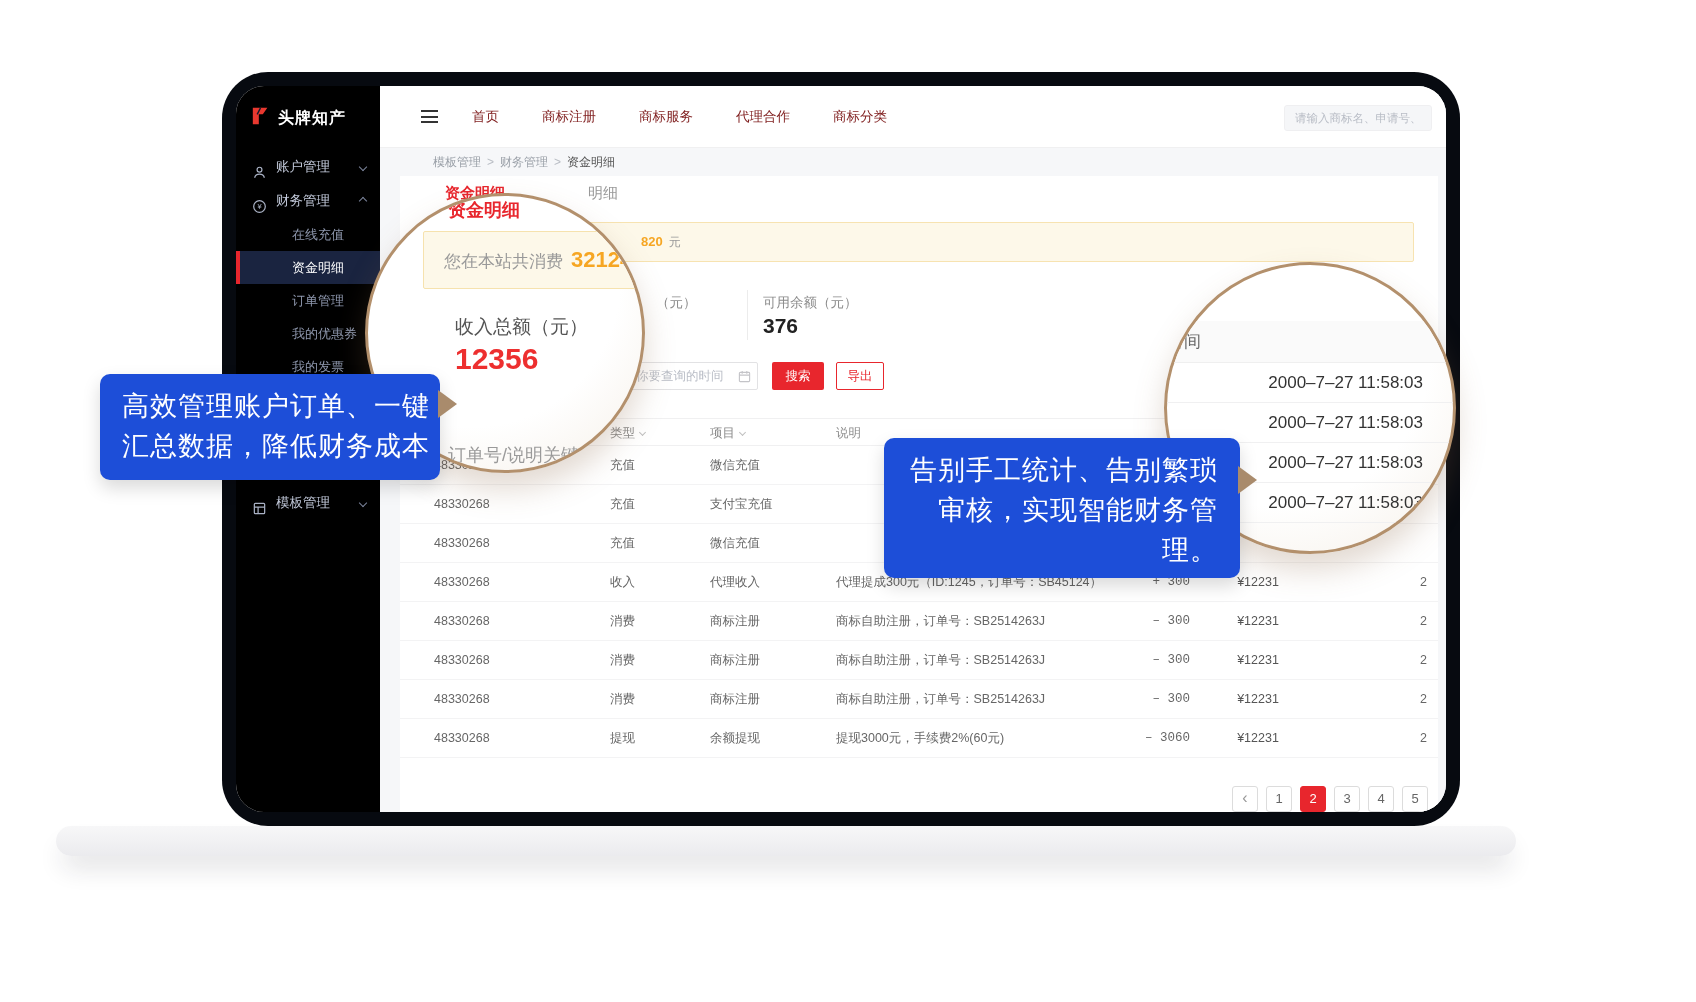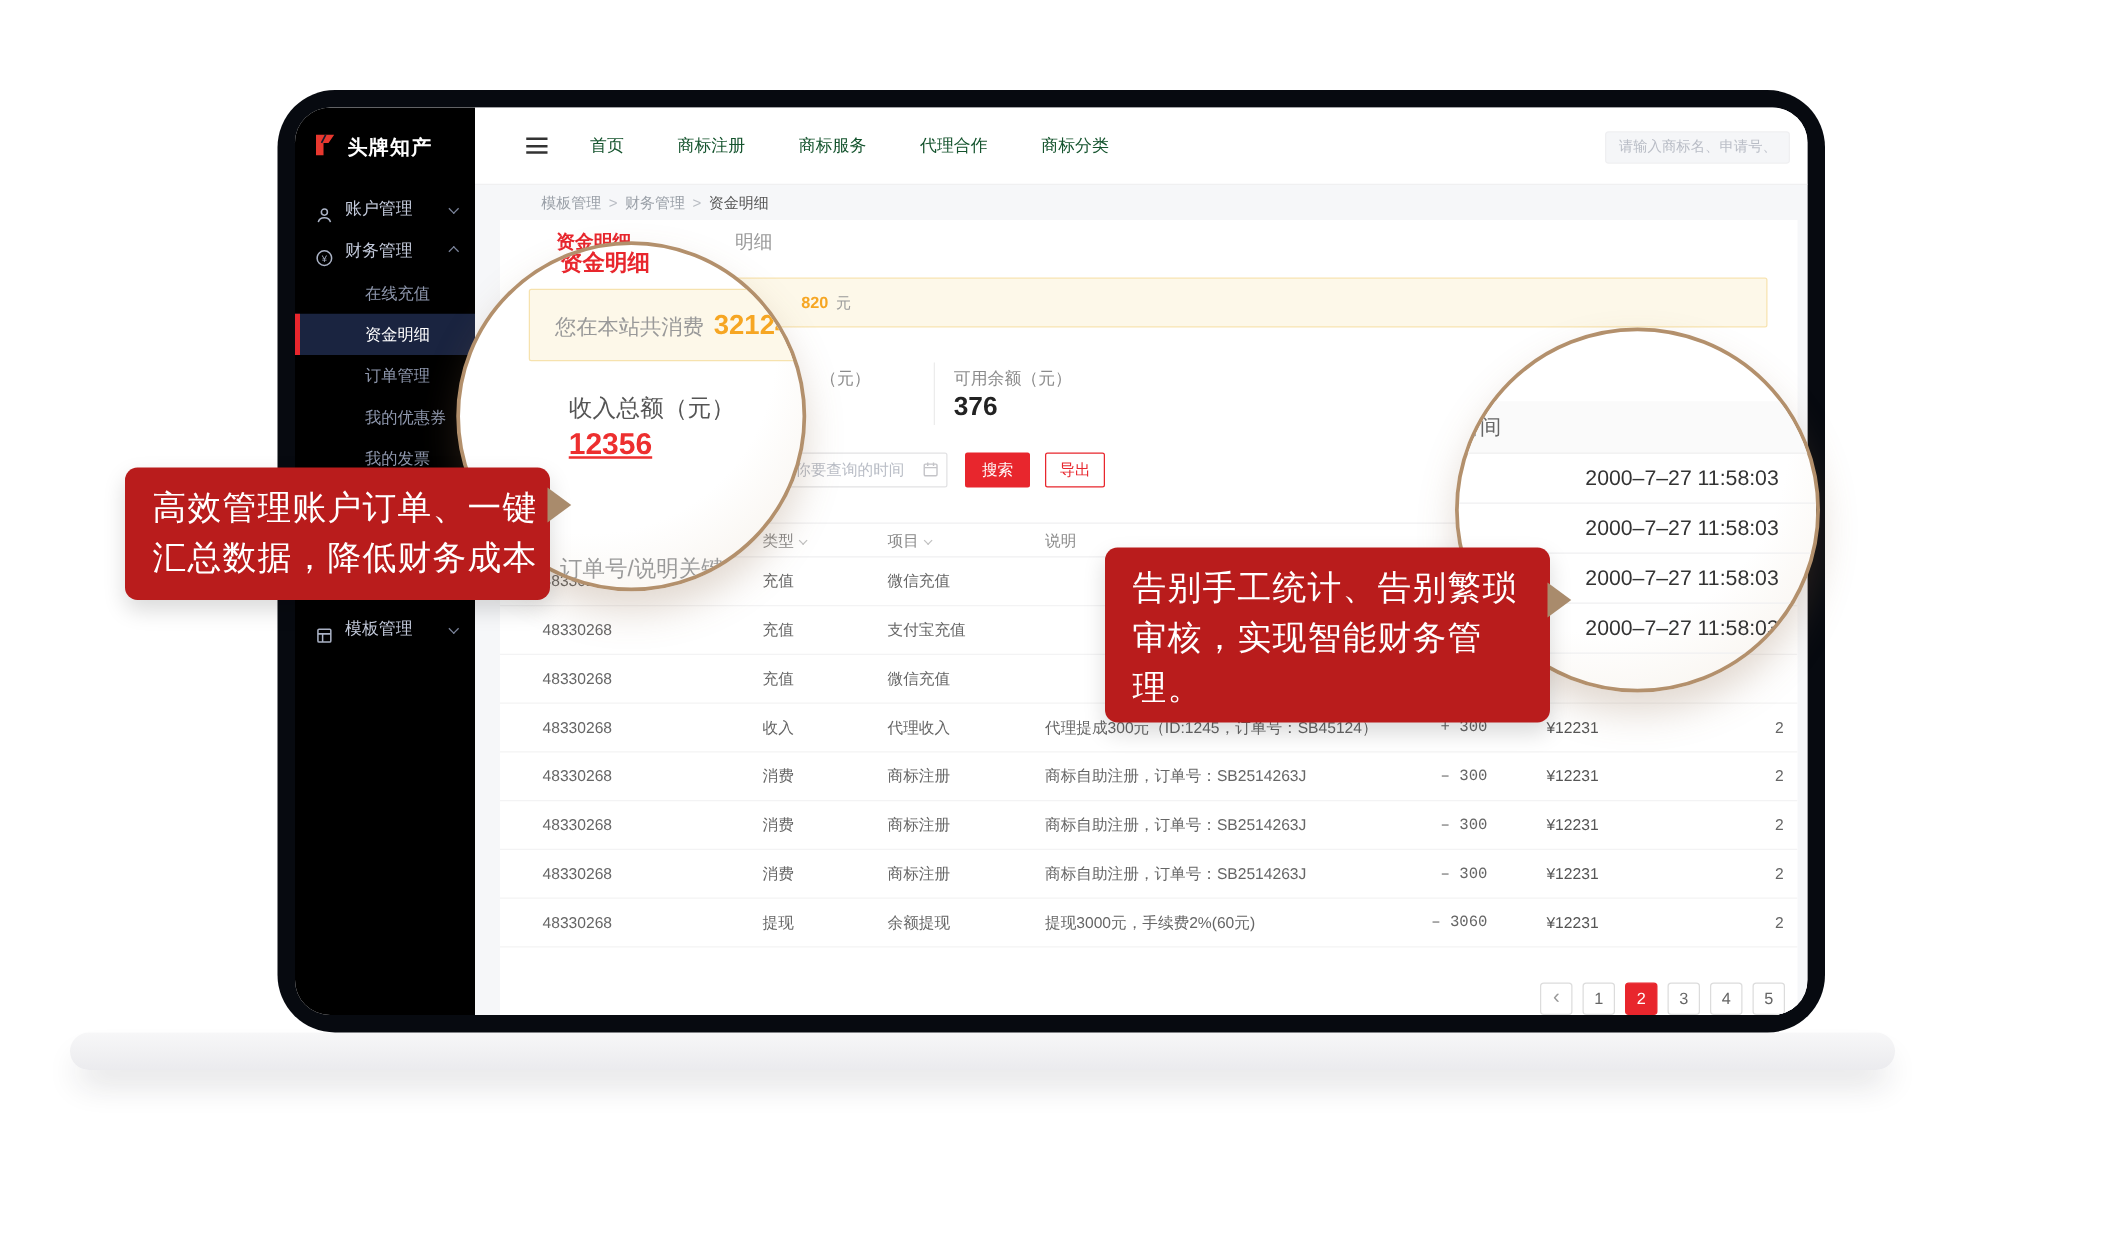--- a/index.html
+++ b/index.html
@@ -30,21 +30,21 @@
   .chev { display:inline-block; width:6px; height:6px; border-right:1.5px solid #7c859c; border-bottom:1.5px solid #7c859c; }
   .chev.down { transform:rotate(45deg); }
   .chev.up   { transform:rotate(-135deg); }
 
   
   .navbar { position:absolute; left:144px; top:0; width:1066px; height:62px; background:#fff;
     border-bottom:1px solid #f0f0f1; }
   .hamburger { position:absolute; left:41px; top:24px; width:17px; cursor:pointer; }
   .hamburger div { height:2px; background:#333; margin-bottom:3.5px; }
   .nav-menu { position:absolute; left:92px; top:0; height:62px; display:flex; align-items:center; gap:43px; }
-  .nav-item { font-size:13.5px; color:#14532d; cursor:pointer; white-space:nowrap; }
+  .nav-item { font-size:13.5px; color:#7f1d1d; cursor:pointer; white-space:nowrap; }
   .nav-search input { position:absolute; right:14px; top:19px; width:148px; height:26px; background:#f5f6f8;
     border:1px solid #efeff1; border-radius:3px; font-size:11.5px; padding:0 10px; color:#666; outline:none; }
   .nav-search input::placeholder { color:#b9bdc6; }
 
   
   .breadcrumb { position:absolute; left:144px; top:62px; width:1066px; height:28px; background:#f6f7f9;
     font-size:12px; color:#9aa0a8; line-height:28px; padding-left:53px; }
   .breadcrumb .sep { margin:0 6px; color:#b9bdc4; }
   .breadcrumb .crumb.last { color:#555; }
 
@@ -107,32 +107,32 @@
   .mag-left { left:365px; top:193px; width:280px; height:280px; z-index:40; }
   .mag-right { left:1164px; top:262px; width:292px; height:292px; z-index:41; }
 
   .mag-tab { position:absolute; left:80px; top:2px; color:#e8262d; font-size:18px; font-weight:bold; }
   .mag-banner { position:absolute; left:55px; top:35px; width:240px; height:58px; background:#fdf8e9;
     border:1.5px solid #f6e2ae; border-radius:2px; line-height:55px; padding-left:20px; white-space:nowrap; }
   .mag-banner .pre { font-size:17px; color:#999; }
   .mag-banner .amt { font-size:22px; color:#f6a623; font-weight:bold; margin-left:8px; }
   .mag-banner .unit { font-size:17px; color:#999; margin-left:8px; }
   .mag-income-label { position:absolute; left:87px; top:118px; font-size:19px; color:#555; }
-  .mag-income-value { position:absolute; left:87px; top:146px; font-size:24px; font-weight:bold; color:#ed2f2f;text-decoration:underline; }
+  .mag-income-value { position:absolute; left:87px; top:146px; font-size:30px; font-weight:bold; color:#ed2f2f; }
   .mag-header-frag { position:absolute; left:80px; top:247px; font-size:18px; color:#9a9a9a; white-space:nowrap; }
 
   .mag-time-head { position:absolute; left:0; top:56px; width:292px; height:42px; background:#fafafa;
     border-bottom:1px solid #efefef; text-align:left; line-height:42px; font-size:17px; color:#666; }
   .mag-time-row { position:absolute; left:0; width:292px; height:40px; line-height:40px;
     border-bottom:1px solid #f0f0f1; text-align:right; padding-right:36px; font-size:17px; color:#333;
     white-space:nowrap; }
 
   
-  .callout { position:absolute; background:#b91c1c; border-radius:10px; color:#fff; z-index:60;
-    box-shadow:0 8px 18px rgba(0,0,0,.15); padding:12px 22px; }
+  .callout { position:absolute; background:#1d4ed8; border-radius:10px; color:#fff; z-index:60;
+    box-shadow:0 8px 18px rgba(0,0,0,.15); padding:12px 22px;text-align:right; }
   .callout .line { font-size:27px; line-height:40px; letter-spacing:1px; white-space:nowrap; }
   .callout::after { content:""; position:absolute; right:-17px; border-left:19px solid #a98b6c;
     border-top:14px solid transparent; border-bottom:14px solid transparent; }
   .callout-left { left:100px; top:374px; width:340px; height:106px; }
   .callout-left::after { top:16px; }
   .callout-right { left:884px; top:438px; width:356px; height:140px; }
   .callout-right::after { top:28px; }
 </style>
 </head>
 <body>

